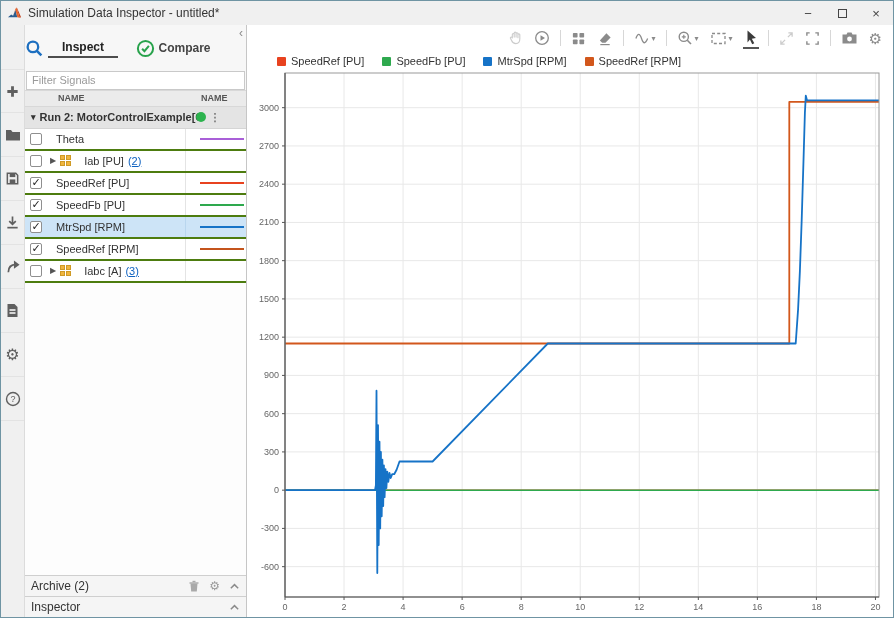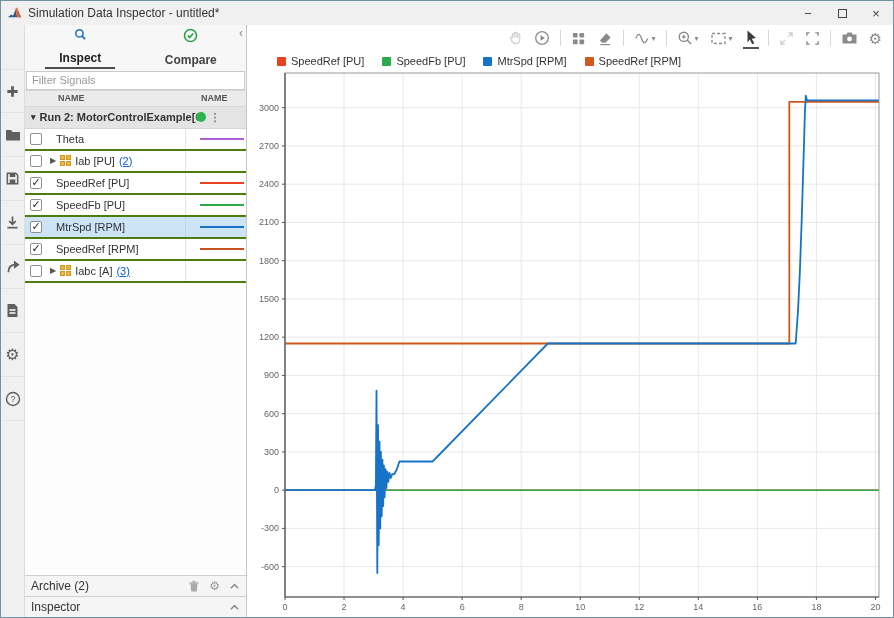--- a/index.html
+++ b/index.html
@@ -21,21 +21,21 @@
   .iconstrip { width:24px; flex:0 0 auto; background:#f0f0f0; border-right:1px solid #dcdcdc; display:flex; flex-direction:column; padding-top:44px; }
   .tool-cell { width:100%; height:44px; display:flex; align-items:center; justify-content:center; border-bottom:1px solid #e3e3e3; color:#5f5f5f; }
   .tool-cell:first-child { border-top:1px solid #e3e3e3; }
   .tool-cell svg { display:block; }
   .gear-glyph { font-size:16px; line-height:1; color:#5f5f5f; }
 
   
   .panel { width:222px; flex:0 0 auto; background:#f7f7f7; border-right:1px solid #c6c6c6; display:flex; flex-direction:column; position:relative; }
   .collapse { position:absolute; top:2px; right:3px; color:#8a8a8a; font-size:12px; line-height:1; cursor:pointer; }
   .tabs { height:44px; flex:0 0 auto; display:flex; padding-top:3px; }
-  .tab { flex:1; display:flex; flex-direction:column; align-items:center; justify-content:flex-start; gap:10px; cursor:pointer; }
+  .tab { flex:1; display:flex; align-items:center; justify-content:flex-start; gap:4px; cursor:pointer; }
   .tab .tlabel { font-size:12px; color:#444; padding-bottom:2px;font-weight:bold; }
   .tab.selected .tlabel { color:#222; font-weight:bold; border-bottom:2px solid #4d4d4d; padding:0 14px 2px 14px; }
   .filter-wrap { padding:1px 1px 0 1px; }
   .filter-wrap input { width:100%; height:19px; border:1px solid #c9c9c9; font-size:11px; padding:0 5px; color:#333; font-family:"Liberation Sans",sans-serif; }
   .filter-wrap input::placeholder { color:#9a9a9a; }
   .thead { height:17px; flex:0 0 auto; background:#ebebeb; border-top:1px solid #d8d8d8; border-bottom:1px solid #d8d8d8; display:flex; align-items:center; font-size:9px; font-weight:bold; color:#555;gap:16px; }
   .thead .th-name { width:160px; padding-left:33px; }
   .thead .th-line { flex:1; }
   .rows { flex:1; background:#fdfdfd; overflow:hidden; display:flex; flex-direction:column; }
   .row { height:22px; flex:0 0 auto; display:flex; align-items:center; font-size:11px; color:#333; background:#fff; border-bottom:2px solid #4d7c0f; cursor:pointer; }
@@ -44,21 +44,21 @@
   .row .cb { width:12px; height:12px; border:1px solid #8f8f8f; border-radius:2px; background:#fff; margin-left:5px; display:flex; align-items:center; justify-content:center; font-size:11px; color:#222; line-height:1; flex:0 0 auto; }
   .row .namecol { width:143px; display:flex; align-items:center; overflow:hidden; }
   .row .linecol { flex:1; border-left:1px solid #e4e4e4; height:100%; display:flex; align-items:center; padding-left:14px; }
   .row.selected .linecol { border-left-color:#b9d6ee; }
   .sw { width:44px; height:0; border-top:2px solid #000; }
   .lbl { margin-left:14px; white-space:nowrap; }
   .grp-arrow { font-size:8px; color:#555; margin-left:8px; }
   .grid-ic { width:11px; height:11px; margin-left:4px; display:grid; grid-template-columns:5px 5px; grid-template-rows:5px 5px; gap:1px; flex:0 0 auto; }
   .grid-ic span { background:#f0b53e; border:0.5px solid #cf9a25; }
   .cnt { color:#0f62c0; text-decoration:underline; margin-left:4px; }
-  .grp-lbl { margin-left:4px; }
+  .grp-lbl { margin-left:13px; }
   .runhdr .run-arrow { font-size:9px; color:#333; margin-left:6px; }
   .runhdr .run-lbl { margin-left:4px; white-space:nowrap; overflow:hidden; max-width:158px; }
   .run-dot { width:10px; height:10px; border-radius:50%; background:#2cb34e; flex:0 0 auto; margin-left:-2px; }
   .kebab { color:#787878; font-size:11px; margin:0 3px 0 4px; }
   .bottombar { height:21px; flex:0 0 auto; background:#f5f5f5; border-top:1px solid #cfcfcf; display:flex; align-items:center; padding:0 6px; font-size:12px; color:#333; }
   .bottombar .bspacer { flex:1; }
   .bottombar svg { margin-left:9px; }
   .bottombar .gear-sm { font-size:12px; color:#9a9a9a; margin-left:9px; }
 
   

